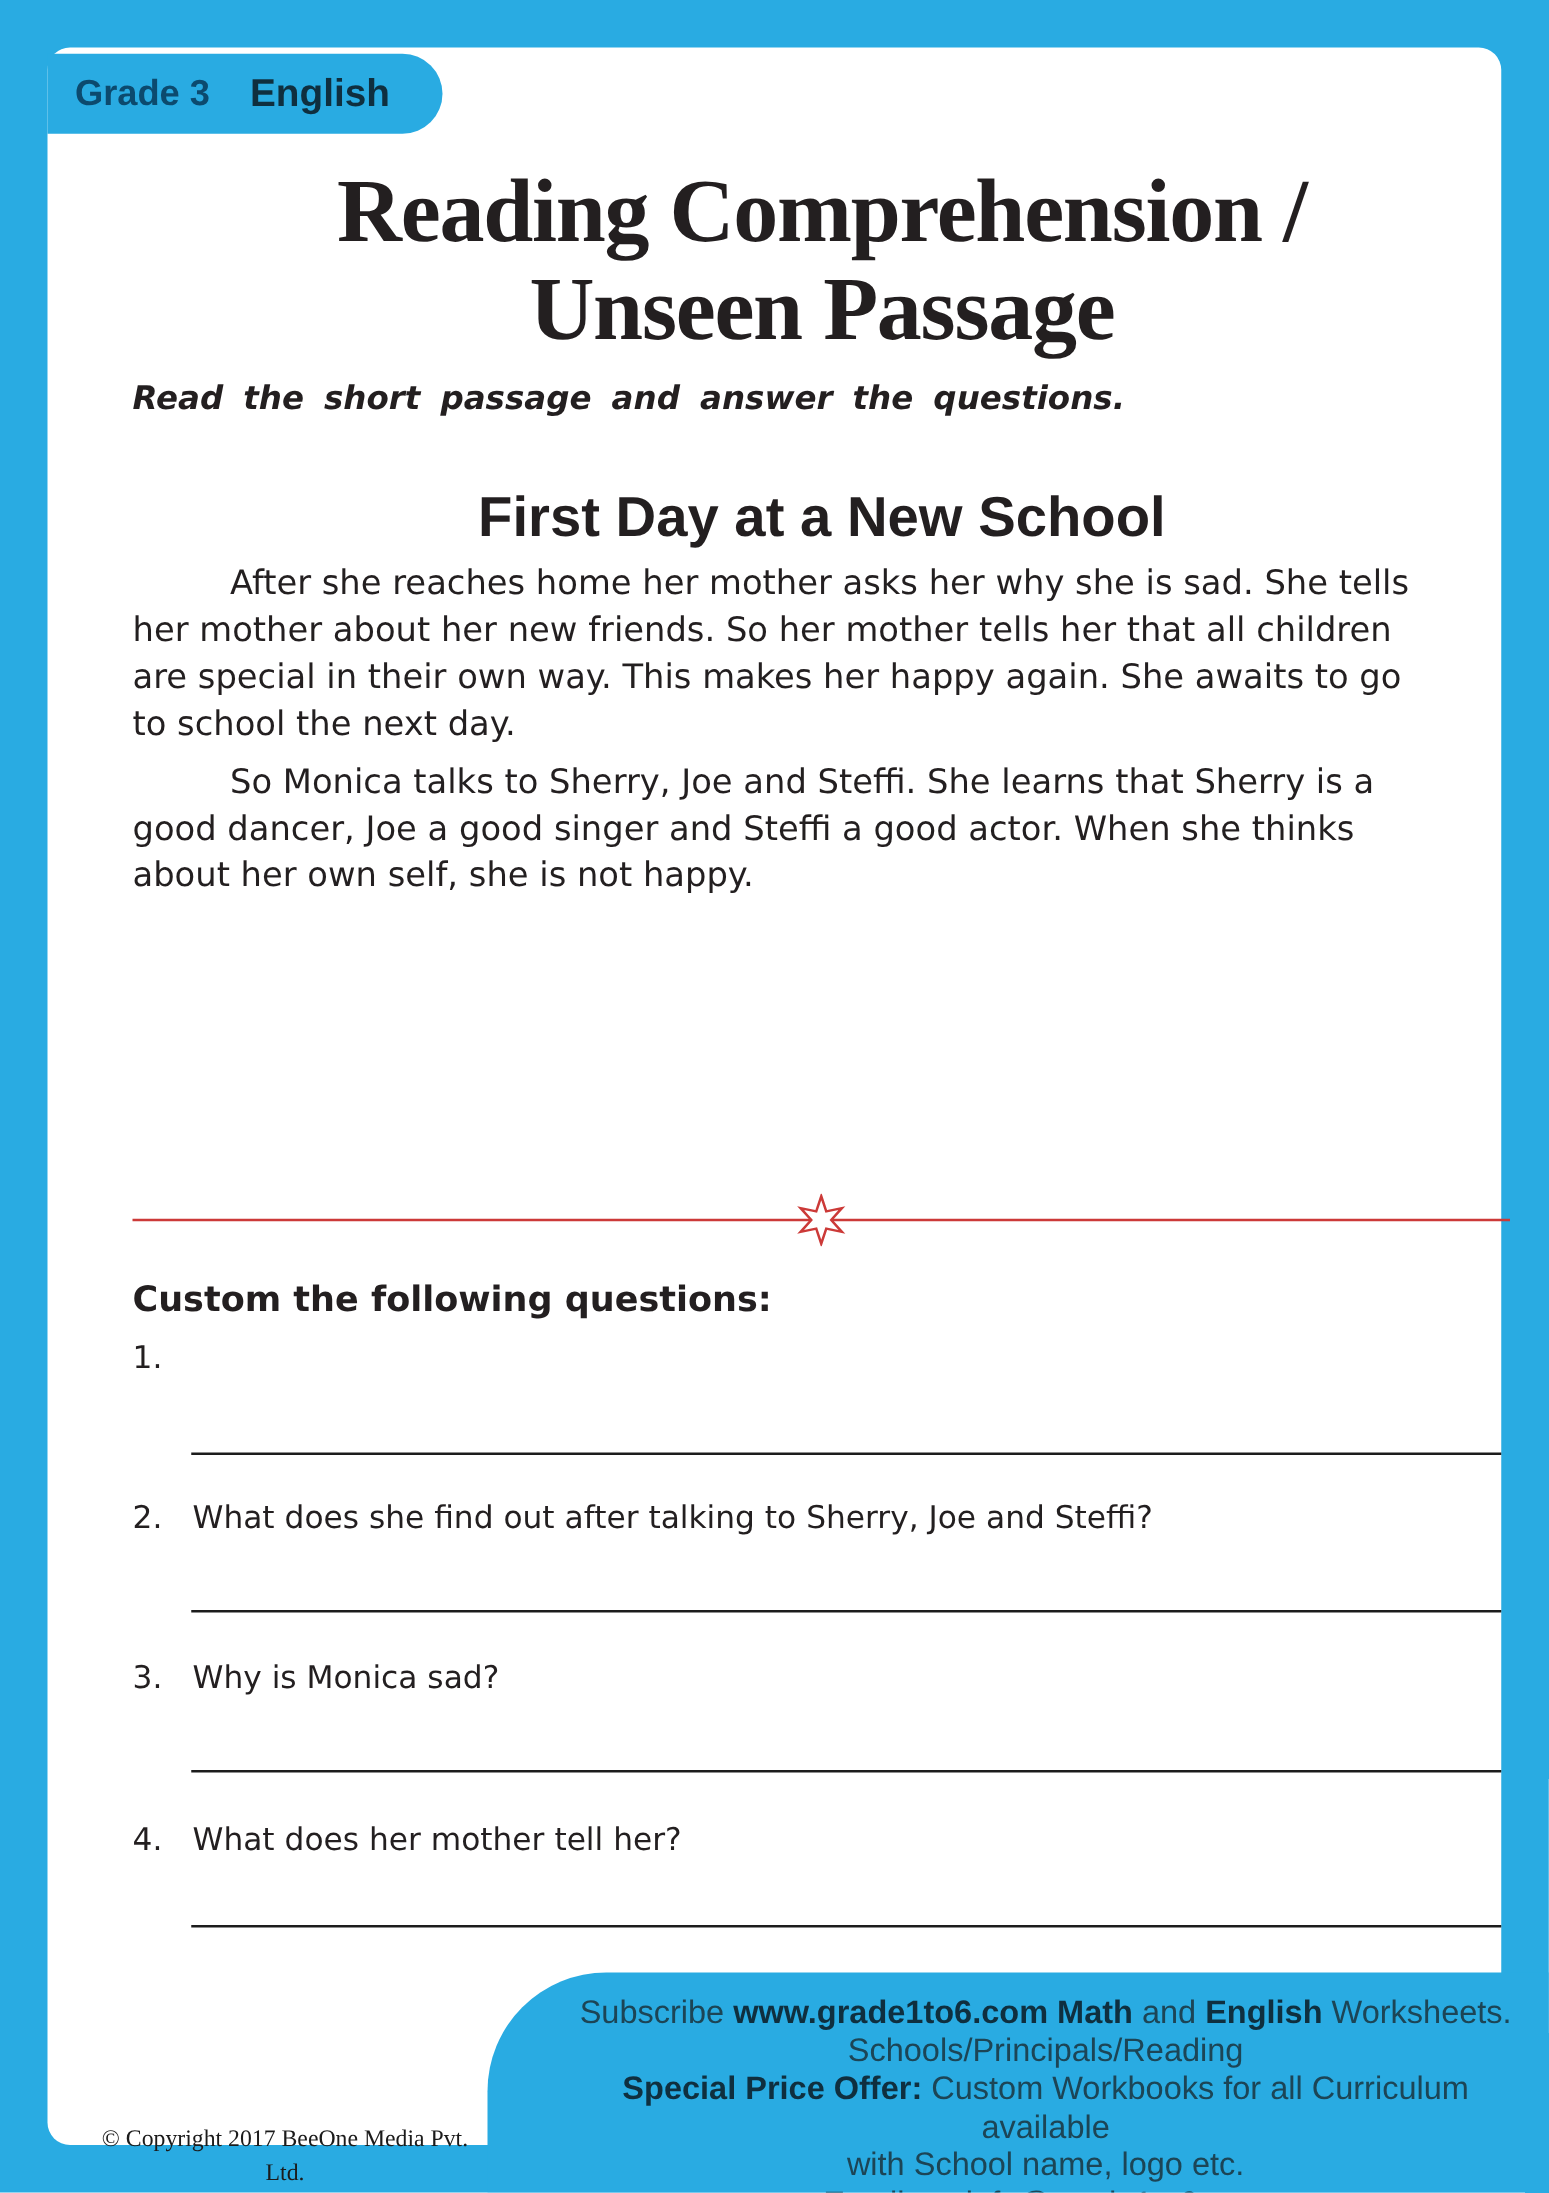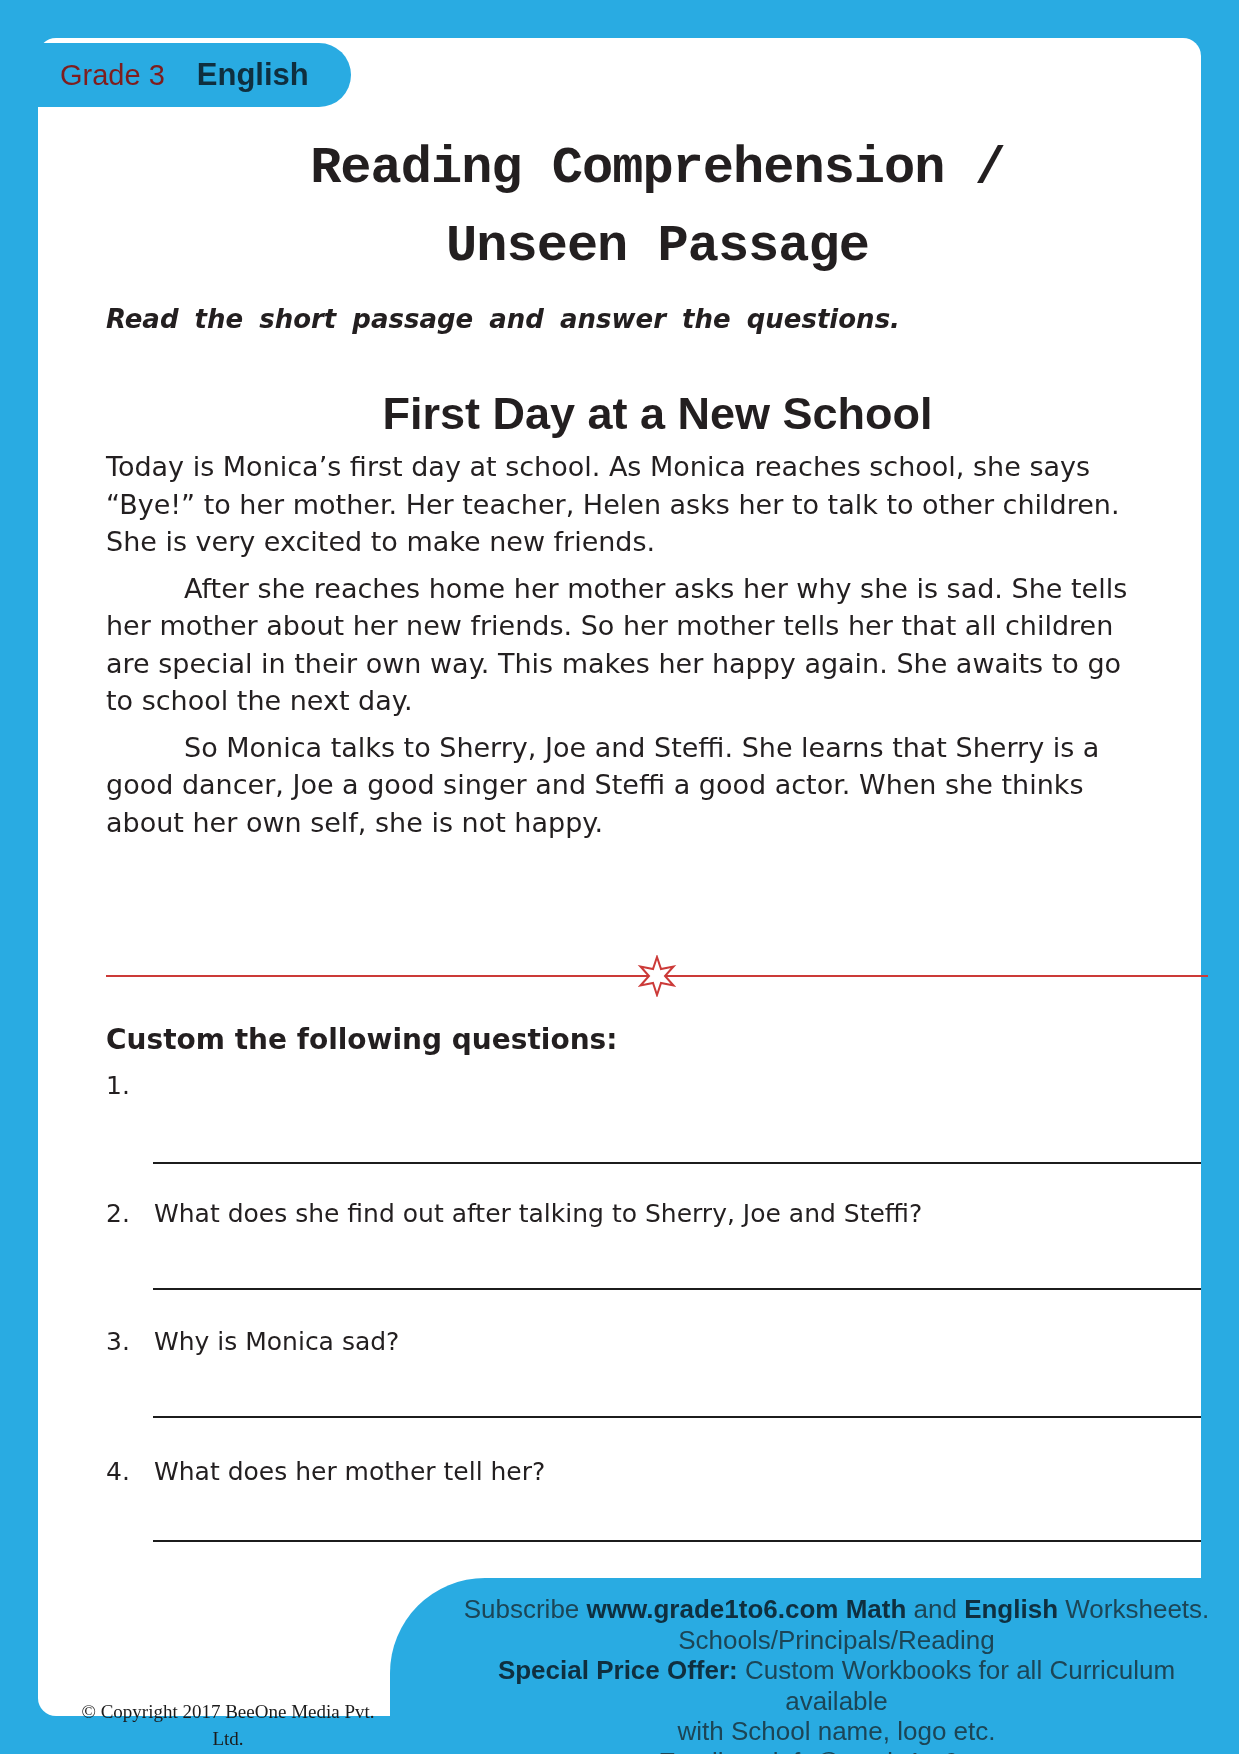--- a/index.html
+++ b/index.html
@@ -11,26 +11,26 @@
   .content{
     position:absolute;left:38px;top:38px;width:1163px;height:1678px;
     background:#ffffff;border-radius:18px;
   }
   .badge{
     position:absolute;left:38px;top:43px;height:64px;
     background:#29abe2;border-radius:0 32px 32px 0;
     display:flex;align-items:center;gap:32px;
     padding:0 42px 0 22px;
   }
-  .badge .grade{font-family:"Liberation Sans",sans-serif;font-size:29px;color:#7f1d1d;}
+  .badge .grade{font-family:"Liberation Sans",sans-serif;font-size:29px;color:#0c4a6e;font-weight:bold;}
   .badge .subject{font-family:"Liberation Sans",sans-serif;font-size:31px;font-weight:bold;color:#0f2f3f;}
   .main-title{
     position:absolute;left:38px;top:92px;width:1163px;text-align:center;
-    font-family:Liberation Mono, monospace;font-weight:bold;
-    font-size:52px;line-height:78px;letter-spacing:-1px;color:#231f20;
+    font-family:Liberation Serif, serif;font-weight:bold;
+    font-size:72px;line-height:78px;letter-spacing:-1px;color:#231f20;
   }
   .instruction{
     position:absolute;left:68px;top:266px;
     font-size:26px;font-weight:bold;font-style:italic;word-spacing:7px;
   }
   .passage-heading{
     position:absolute;left:38px;top:350px;width:1163px;text-align:center;
     font-family:"Liberation Sans",sans-serif;font-weight:bold;font-size:45px;color:#231f20;
   }
   .passage{
@@ -74,21 +74,20 @@
   <div class="main-title">
     <div>Reading Comprehension /</div>
     <div>Unseen Passage</div>
   </div>
 
   <div class="instruction">Read the short passage and answer the questions.</div>
 
   <div class="passage-heading">First Day at a New School</div>
 
   <div class="passage">
-    <p>Today is Monica’s first day at school. As Monica reaches school, she says “Bye!” to her mother. Her teacher, Helen asks her to talk to other children. She is very excited to make new friends.</p>
     <p class="indent">After she reaches home her mother asks her why she is sad. She tells her mother about her new friends. So her mother tells her that all children are special in their own way. This makes her happy again. She awaits to go to school the next day.</p>
     <p class="indent">So Monica talks to Sherry, Joe and Steffi. She learns that Sherry is a good dancer, Joe a good singer and Steffi a good actor. When she thinks about her own self, she is not happy.</p>
   </div>
 
   <div class="divider">
     <div class="line"></div>
     <svg width="42" height="42" viewBox="0 0 40 42">
       <polygon points="20,2 24,14.1 36.5,11.5 28,21 36.5,30.5 24,27.9 20,40 16,27.9 3.5,30.5 12,21 3.5,11.5 16,14.1" fill="#ffffff" stroke="#cc3a38" stroke-width="2"></polygon>
     </svg>
   </div>

